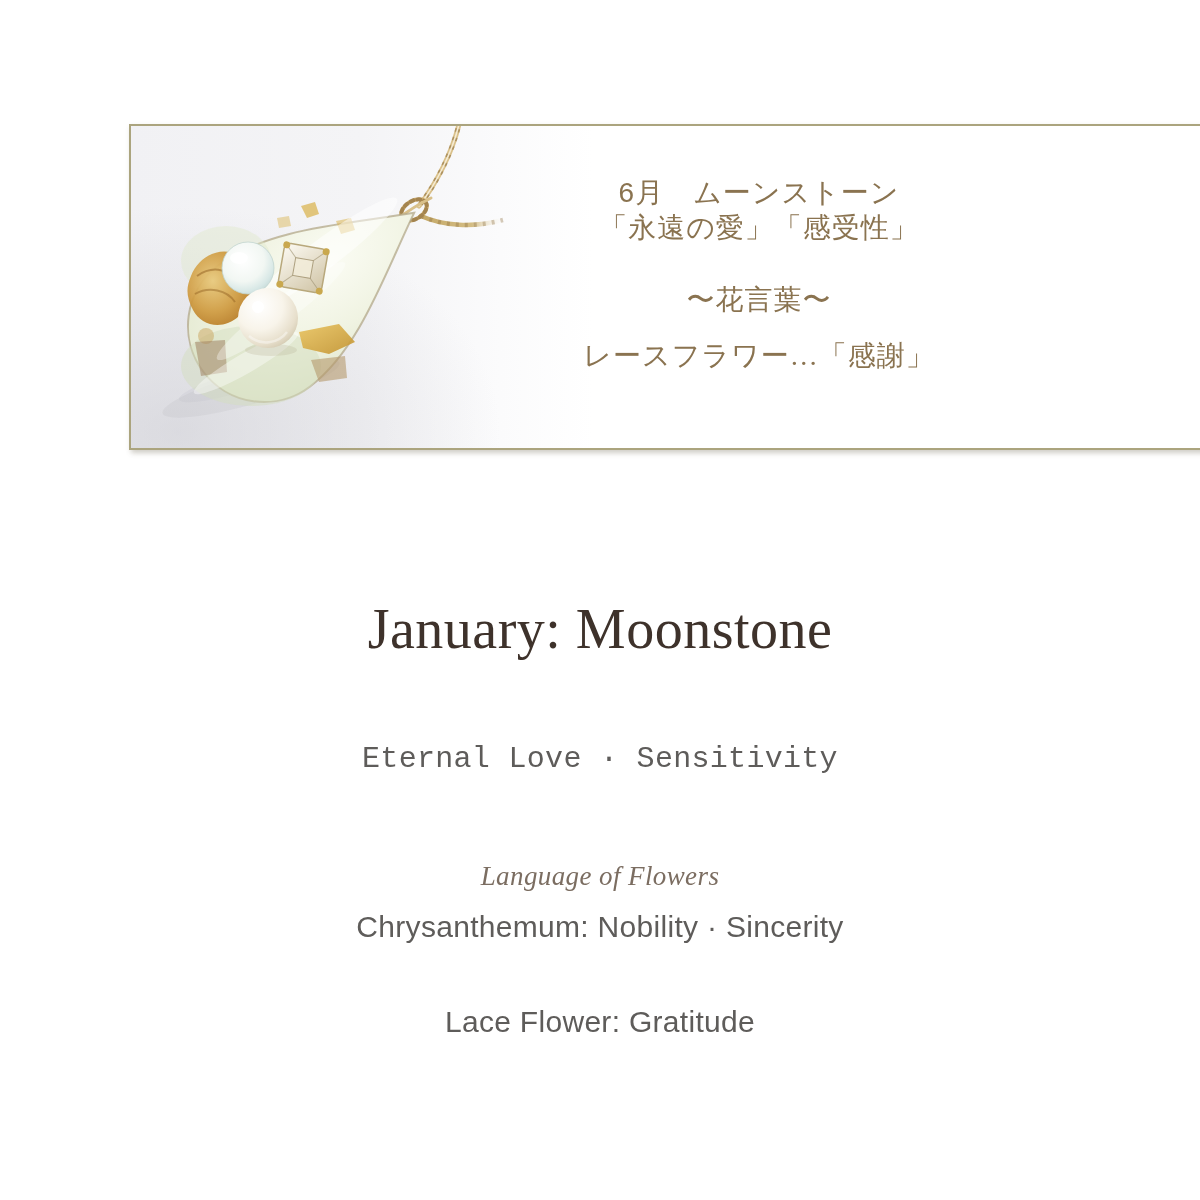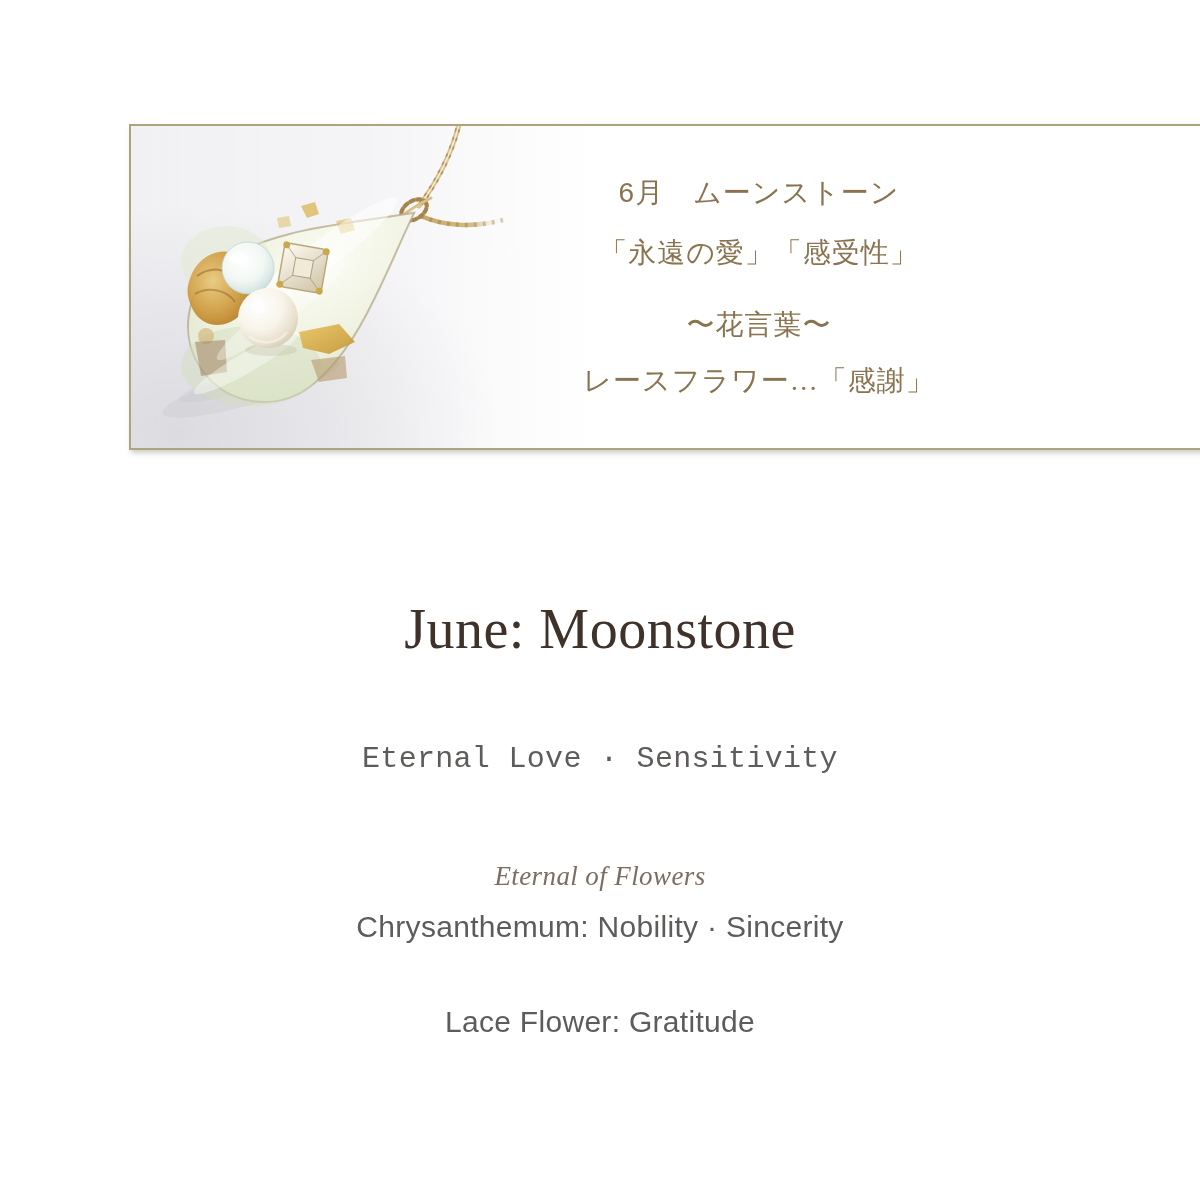--- a/index.html
+++ b/index.html
@@ -24,21 +24,21 @@
     position:absolute;left:0;top:0;width:462px;height:322px;display:block;
   }
   .jp-text{
     position:absolute;left:325px;top:0;width:606px;
     text-align:center;
     color:var(--jp-text,#8a7350);
     font-size:28px;line-height:32px;letter-spacing:1px;
     font-weight:500;
   }
   .jp-l1{margin-top:51px;}
-  .jp-l2{margin-top:28px;}
+  .jp-l2{margin-top:3px;}
   .jp-l3{margin-top:40px;}
   .jp-l4{margin-top:9px;}
   .jp-l5{margin-top:24px;font-family:Liberation Serif, serif;}
 
   
   .center-line{position:absolute;left:0;width:1200px;text-align:center;}
   .page-title{
     top:596px;
     font-family:"Liberation Serif", serif;
     font-weight:400;
@@ -204,21 +204,21 @@
   </svg>
 
   <div class="jp-text">
     <div class="jp-l1">6月　ムーンストーン</div>
     <div class="jp-l2">「永遠の愛」「感受性」</div>
     <div class="jp-l3">〜花言葉〜</div>
     <div class="jp-l5">レースフラワー…「感謝」</div>
   </div>
 </div>
 
-<h1 class="center-line page-title" style="margin:0;position:absolute;">June: Moonstone</h1>
+<h1 class="center-line page-title" style="margin:0;position:absolute;">January: Moonstone</h1>
 
 <div class="center-line subtitle">Eternal Love · Sensitivity</div>
 
-<div class="center-line flower-heading">Eternal of Flowers</div>
+<div class="center-line flower-heading">Language of Flowers</div>
 
 <div class="center-line flower-line flower-line-1">Chrysanthemum: Nobility · Sincerity</div>
 
 <div class="center-line flower-line flower-line-2">Lace Flower: Gratitude</div>
 
 </body></html>

